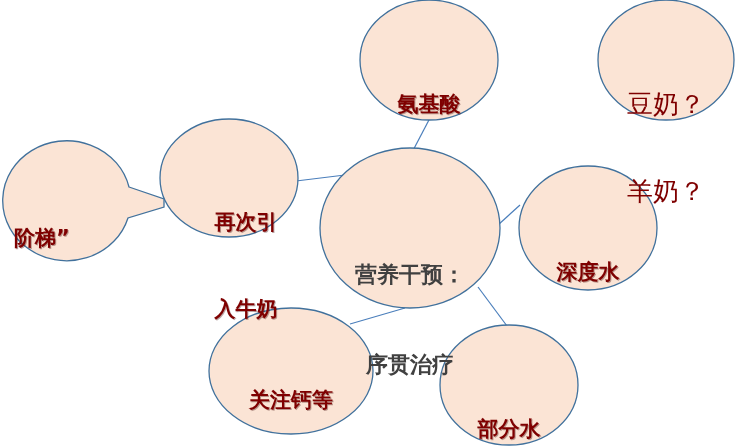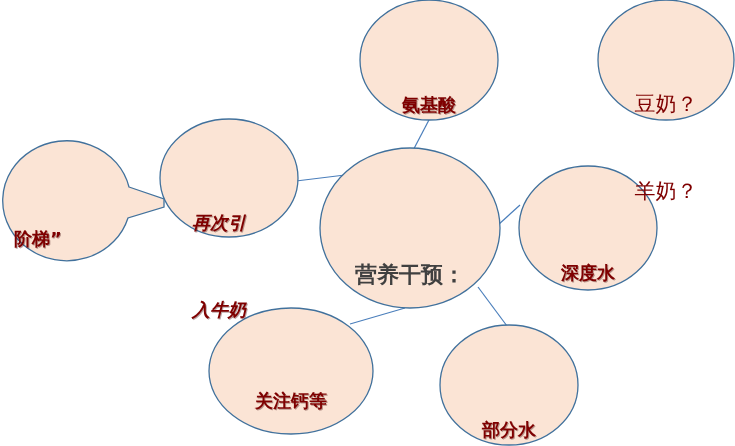--- a/index.html
+++ b/index.html
@@ -1,23 +1,23 @@
 <!DOCTYPE html>
 <html><head>
 <meta charset="utf-8">
 <style>
   html, body { margin: 0; padding: 0; background: #ffffff; }
   body { width: 735px; height: 446px; position: relative; overflow: hidden;
          font-family: "DejaVu Sans", "Liberation Sans", sans-serif; }
   svg.canvas { position: absolute; left: 0; top: 0; }
   .label { position: absolute; text-align: center; font-weight: bold;
-           color: #7f0000; font-size: 18px; line-height: 29px;
+           color: #7f0000; font-size: 21px; line-height: 29px;
            text-shadow: 1px 1px 0 rgba(60,0,0,0.35); white-space: pre; }
   .label.center { color: #404040; font-size: 22px; line-height: 30px; text-shadow: none; }
-  .label.plain { font-weight: normal; color: #7f0000; text-shadow: none; font-size: 21px; }
+  .label.plain { font-weight: normal; color: #7f0000; text-shadow: none; font-size: 26px; }
   .line { display: block; }
 </style>
 </head>
 <body>
 
 <svg class="canvas" width="735" height="446" viewBox="0 0 735 446">
 
   <line x1="408" y1="160" x2="430" y2="118" stroke="#4a7ebb" stroke-width="1.2"></line>
   <line x1="296" y1="181" x2="345" y2="175" stroke="#4a7ebb" stroke-width="1.2"></line>
   <line x1="498" y1="225" x2="520" y2="205" stroke="#4a7ebb" stroke-width="1.2"></line>
@@ -33,36 +33,37 @@
   <ellipse cx="410" cy="228" rx="90" ry="80" fill="#fbe4d5" stroke="#41719c" stroke-width="1.3"></ellipse>
   <ellipse cx="588" cy="228" rx="69" ry="62" fill="#fbe4d5" stroke="#41719c" stroke-width="1.3"></ellipse>
   <ellipse cx="291" cy="371" rx="82" ry="63" fill="#fbe4d5" stroke="#41719c" stroke-width="1.3"></ellipse>
   <ellipse cx="509" cy="385" rx="69" ry="60" fill="#fbe4d5" stroke="#41719c" stroke-width="1.3"></ellipse>
 </svg>
 
 <div class="label" style="left:14px; top:166px; width:110px; text-align:left;">
   <span class="line">阶梯”</span>
 </div>
 
-<div class="label" style="left:159px; top:150px; width:120px;font-style:italic;">
+<div class="label" style="left:186px; top:150px; width:120px;">
   <span class="line">再次引</span>
   <span class="line">入牛奶</span>
 </div>
 
 <div class="label" style="left:369px; top:32px; width:120px;">
   <span class="line">氨基酸</span>
 </div>
 
 <div class="label plain" style="left:606px; top:32px; width:120px;">
   <span class="line">豆奶？</span>
   <span class="line">羊奶？</span>
 </div>
 
 <div class="label center" style="left:335px; top:200px; width:150px;">
   <span class="line">营养干预：</span>
+  <span class="line">序贯治疗</span>
 </div>
 
 <div class="label" style="left:528px; top:200px; width:120px;">
   <span class="line">深度水</span>
 </div>
 
 <div class="label" style="left:221px; top:328px; width:140px;">
   <span class="line">关注钙等</span>
   
   

